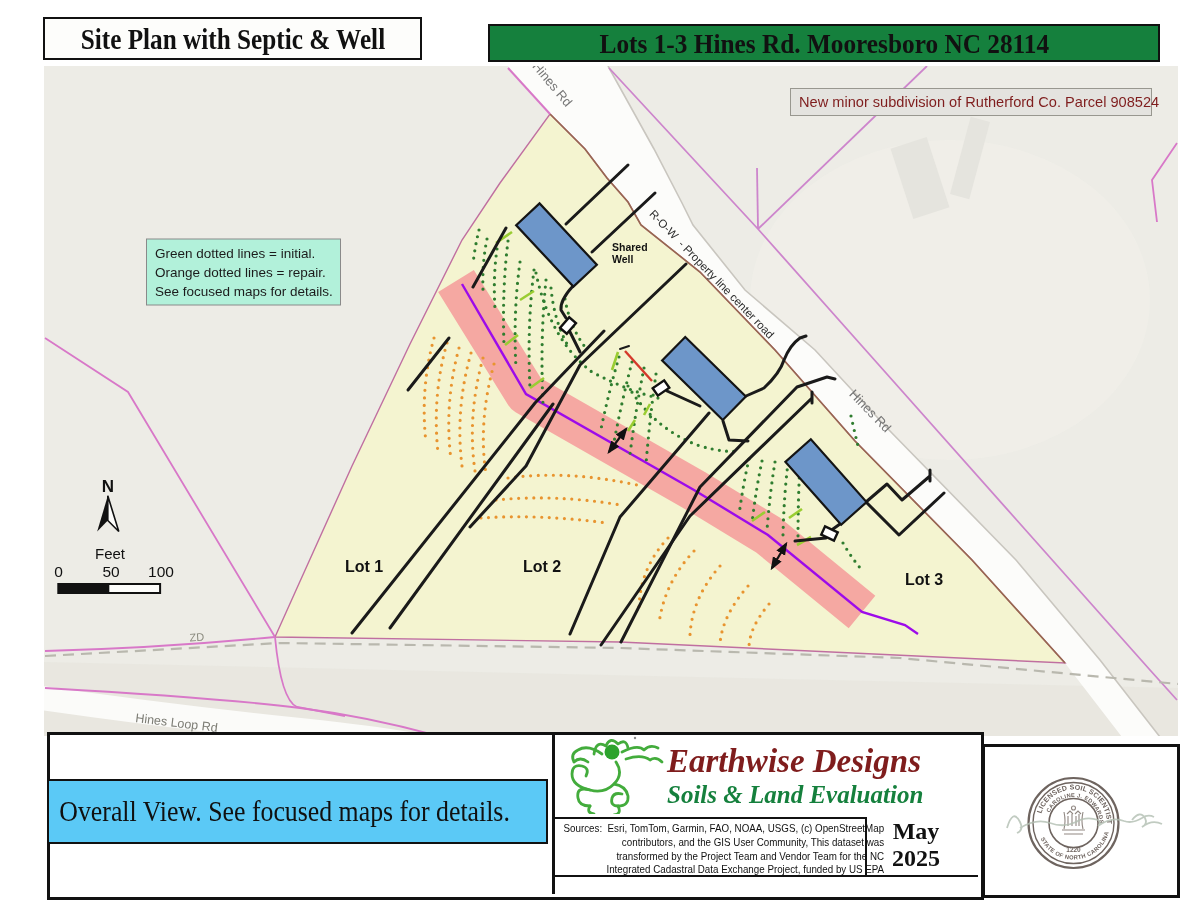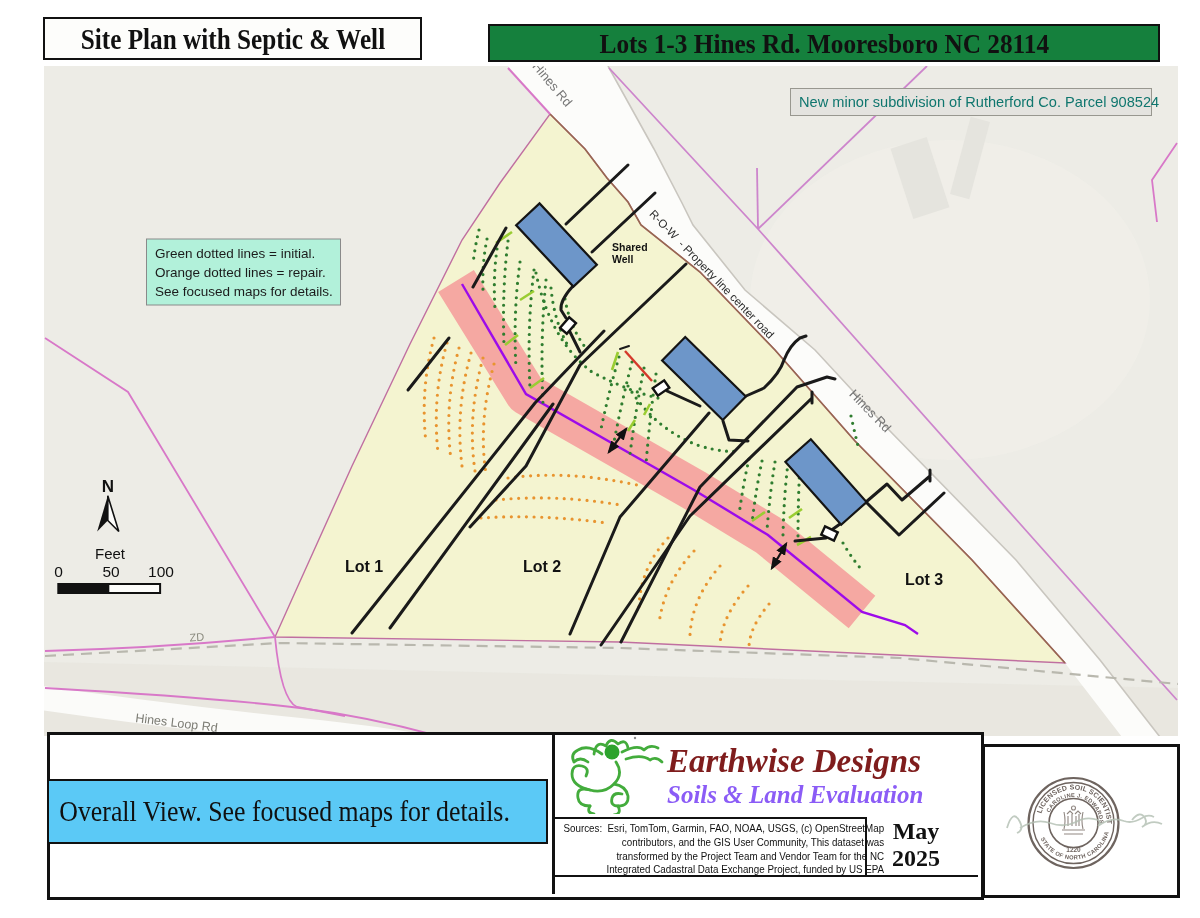--- a/index.html
+++ b/index.html
@@ -254,21 +254,21 @@
   <text x="58.5" y="577" font-size="15.5" fill="#111" text-anchor="middle">0</text>
   <text x="111" y="577" font-size="15.5" fill="#111" text-anchor="middle">50</text>
   <text x="161" y="577" font-size="15.5" fill="#111" text-anchor="middle">100</text>
 
   <rect x="58.3" y="584" width="101.8" height="9" fill="#FDFDFB" stroke="#111" stroke-width="2"></rect>
   <rect x="58.3" y="584" width="51" height="9" fill="#111"></rect>
 </svg>
 </div>
 
 <div class="abs" style="left:790px;top:88px;width:360px;height:26px;background:#E4E3DF;border:1.5px solid #98978f;">
-  <span style="font-size:14.6px;line-height:27px;padding-left:8px;color:#0f766e;white-space:nowrap;">New minor subdivision of Rutherford Co. Parcel 908524</span>
+  <span style="font-size:14.6px;line-height:27px;padding-left:8px;color:#7f1d1d;white-space:nowrap;">New minor subdivision of Rutherford Co. Parcel 908524</span>
 </div>
 
 <div class="abs" style="left:47px;top:732px;width:931px;height:162px;background:#ffffff;border:3px solid #111;"></div>
 
 <div class="abs" style="left:47px;top:779px;width:497px;height:61px;background:#5BC9F6;border:2px solid #111;overflow:hidden;">
   <span style="font-family:'Liberation Serif',serif;font-size:30px;line-height:60px;padding-left:12px;color:#101010;display:inline-block;transform:scaleX(0.86);transform-origin:0 50%;white-space:nowrap;">Overall View. See focused maps for details.</span>
 </div>
 
 <div class="abs" style="left:552px;top:732px;width:3px;height:162px;background:#111;"></div>
 
@@ -283,21 +283,21 @@
     <path d="M48,48 Q60,50 62,60 Q63,70 52,70 Q44,70 46,62 Q48,56 56,58"></path>
     <path d="M24,54 Q6,50 6,38 Q6,28 16,30 Q24,32 20,40"></path>
     <path d="M52,70 Q56,78 48,79 M24,70 Q20,77 28,78"></path>
   </g>
   <circle cx="46" cy="16" r="7.5" fill="#2DA32D"></circle>
   <circle cx="69" cy="2" r="1.2" fill="#888"></circle>
 </svg>
 
 <div class="abs" style="left:667px;top:743px;width:320px;">
   <div style="font-family:'Liberation Serif',serif;font-style:italic;font-weight:bold;font-size:33px;color:#7f1d1d;">Earthwise Designs</div>
-  <div style="font-family:'Liberation Serif',serif;font-style:italic;font-weight:bold;font-size:25px;color:#8b5cf6;margin-top:1px;">Soils &amp; Land Evaluation</div>
+  <div style="font-family:'Liberation Serif',serif;font-style:italic;font-weight:bold;font-size:25px;color:#15803d;margin-top:1px;">Soils &amp; Land Evaluation</div>
 </div>
 
 <div class="abs" style="left:553px;top:817px;width:310px;height:56px;background:#fff;border:2.5px solid #111;text-align:right;">
   <div style="font-size:10.3px;line-height:13.8px;padding:3px 0 0 9px;color:#111;white-space:nowrap;display:inline-block;transform:scaleX(0.95);transform-origin:0 0;">Sources:&nbsp; Esri, TomTom, Garmin, FAO, NOAA, USGS, (c) OpenStreetMap<br>contributors, and the GIS User Community, This dataset was<br>transformed by the Project Team and Vendor Team for the NC<br>Integrated Cadastral Data Exchange Project, funded by US EPA</div>
 </div>
 
 <div class="abs" style="left:553px;top:874.5px;width:425px;height:2.5px;background:#111;"></div>
 
 <div class="abs" style="left:860px;top:818px;width:112px;height:56px;text-align:center;">
   <div style="font-family:'Liberation Serif',serif;font-size:24px;line-height:26.5px;color:#111;font-weight:bold;">May<br>2025</div>

